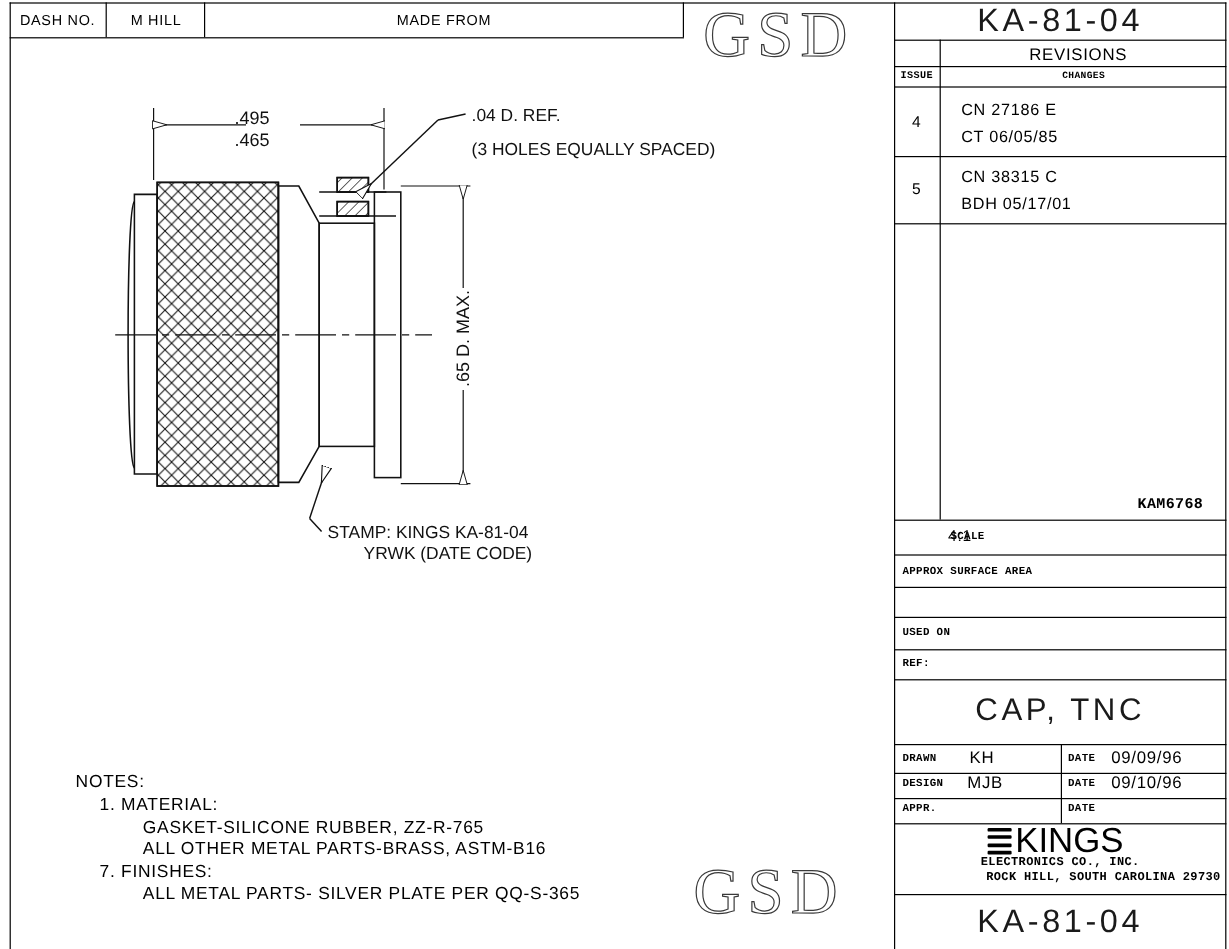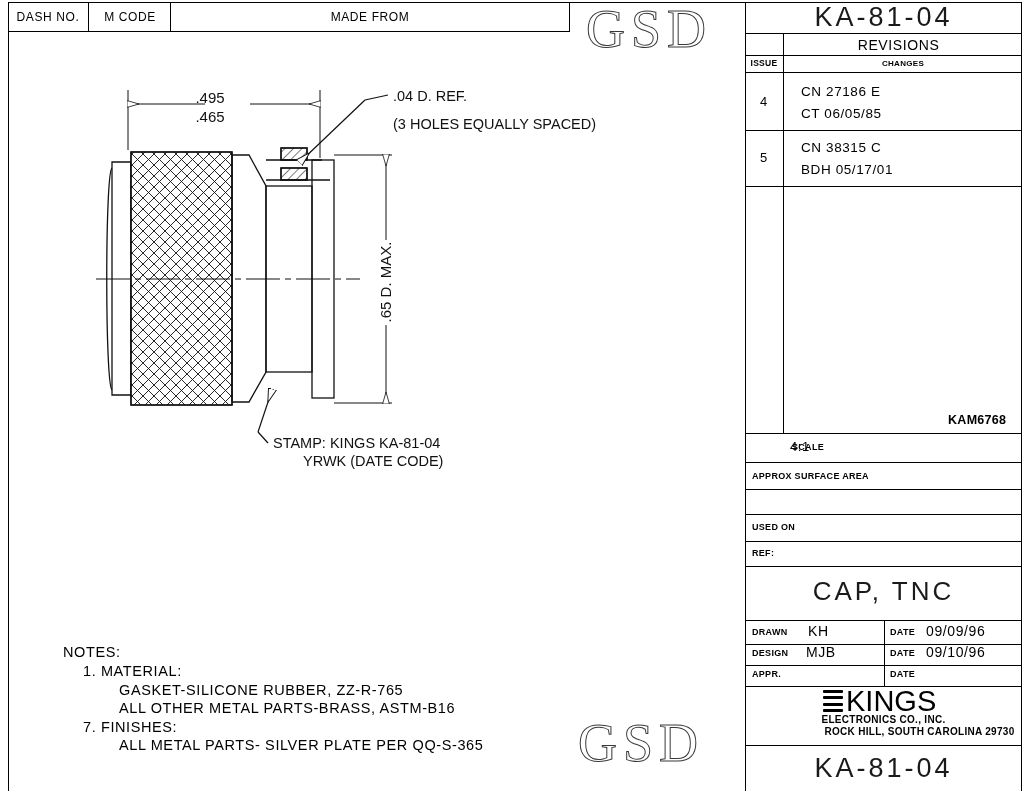--- a/index.html
+++ b/index.html
@@ -12,21 +12,21 @@
   .abs{position:absolute;}
   .ln{position:absolute;background:#000;}
   .hl{height:1px;}           
   .vl{width:1px;}
 
   .txt{position:absolute;white-space:nowrap;line-height:1;}
   .c{ text-align:center; }
 
   
   .eng{font-family:"Liberation Sans", sans-serif;letter-spacing:.6px;}
-  .engb{font-family:Liberation Sans, sans-serif;font-weight:bold;letter-spacing:.3px;}
+  .engb{font-family:Liberation Mono, monospace;font-weight:bold;letter-spacing:.3px;}
 
   
   .big{font-family:"Liberation Sans", sans-serif;font-weight:400;
        letter-spacing:3px;color:#1a1a1a;}
 
   
   .gsd{position:absolute;font-family:"Liberation Serif", serif;
        color:transparent;-webkit-text-stroke:1px #3a3a3a;
        letter-spacing:6px;font-weight:400;}
 
@@ -43,21 +43,21 @@
   <div class="ln vl" style="left:8px;top:2px;width:1.4px;height:789px;"></div>
   <div class="ln vl" style="left:1021px;top:2px;width:1.4px;height:789px;"></div>
   <div class="ln hl" style="left:8px;top:2px;width:1014px;height:1.4px;"></div>
 
   <div class="ln hl" style="left:8px;top:31px;width:562px;height:1.4px;"></div>
   <div class="ln vl" style="left:88px;top:2px;width:1.4px;height:29px;"></div>
   <div class="ln vl" style="left:170px;top:2px;width:1.4px;height:29px;"></div>
   <div class="ln vl" style="left:569px;top:2px;width:1.4px;height:29px;"></div>
 
   <div class="txt eng c" style="left:8px;top:11px;width:80px;font-size:12px;">DASH NO.</div>
-  <div class="txt eng c" style="left:90px;top:11px;width:80px;font-size:12px;">M CODE</div>
+  <div class="txt eng c" style="left:90px;top:11px;width:80px;font-size:12px;">M HILL</div>
   <div class="txt eng c" style="left:171px;top:11px;width:398px;font-size:12px;">MADE FROM</div>
 
   <div class="gsd" style="left:586px;top:-2px;font-size:54px;">GSD</div>
   <div class="gsd" style="left:578px;top:712px;font-size:54px;">GSD</div>
 
   <div class="ln vl" style="left:745px;top:2px;width:1.4px;height:789px;"></div>
 
   <div class="ln hl" style="left:745px;top:33px;width:277px;height:1.4px;"></div>
   <div class="txt big c" style="left:745px;top:4px;width:277px;font-size:27px;">KA-81-04</div>
 

